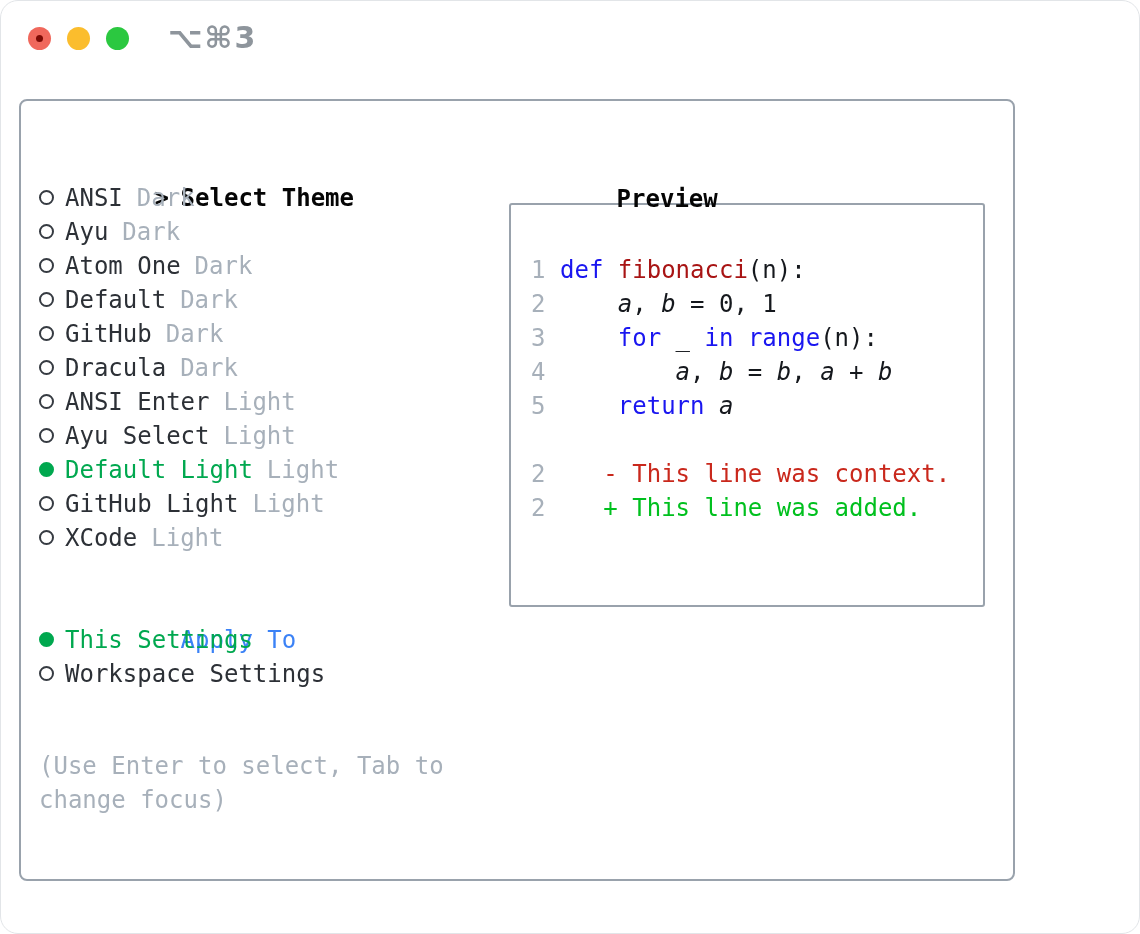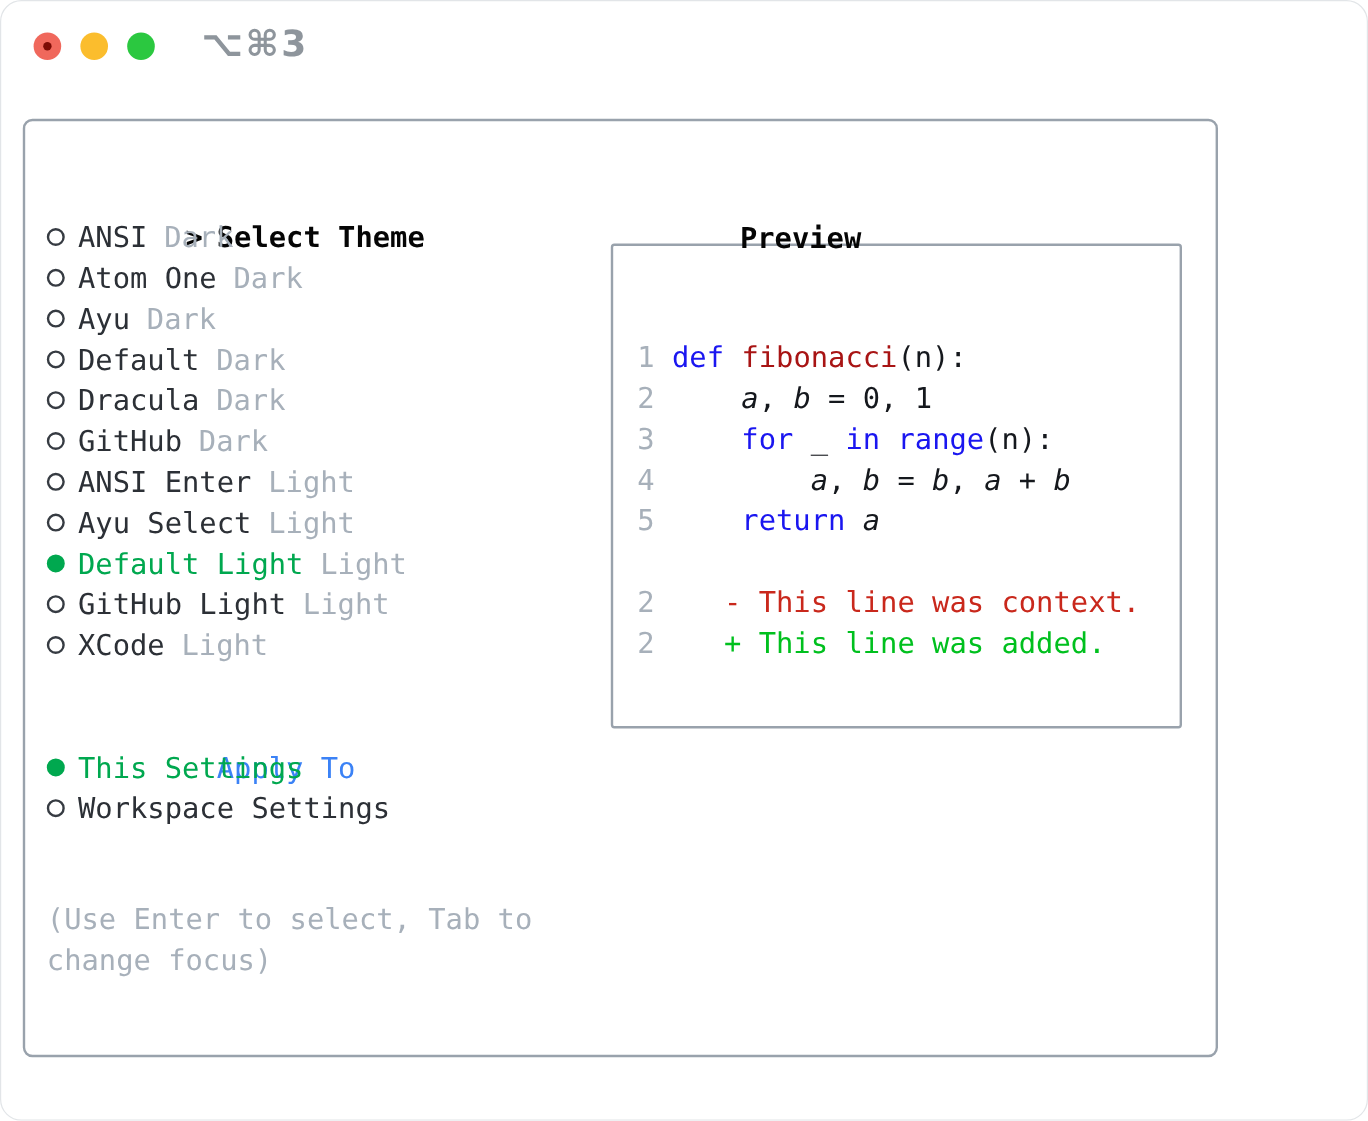--- a/index.html
+++ b/index.html
@@ -37,21 +37,21 @@
   .h2 { color: #3b82f6; }
   .row.sel .iname, .row.sel .ilabel { color: var(--accent-green); }
   .variant { color: var(--muted-gray); margin-left: 14px; text-align: center; }
   .opt { cursor: pointer; }
   .help { color: var(--muted-gray); margin-top: 24px; }
 
   
   .right-col { position: absolute; left: 480px; top: 47px; font-size: 24px; }
   .pbox { margin: 21px 0 0 8px; width: 476px; height: 404px;
           border: 2px solid var(--border-gray); border-radius: 3px;
-          padding: 76px 0 0 20px; background: #fff; }
+          padding: 48px 0 0 20px; background: #fff; }
   .crow { height: 34px; line-height: 34px; white-space: pre; font-size: 24px; }
   .lnum { display: inline-block; width: 29px; color: var(--line-number-gray); }
   .keyword  { color: var(--keyword-blue); }
   .function { color: var(--function-red); }
   .plain    { color: #15181d; }
   .variable { color: #15181d; font-style: italic; }
   .context  { color: var(--context-gray); }
   .deleted  { color: var(--deleted-red); }
   .added    { color: var(--added-green); }
 </style>
@@ -71,25 +71,25 @@
 
   <div class="panel">
 
     <div class="left-col">
       <div class="row">
         <span class="slot caret">&gt;</span><span class="h">Select Theme</span>
       </div>
 
       <div id="theme-list">
           <div class="row opt"><span class="slot"><span class="circle"></span></span><span class="iname">ANSI</span><span class="variant">Dark</span></div>
+          <div class="row opt"><span class="slot"><span class="circle"></span></span><span class="iname">Ayu</span><span class="variant">Dark</span></div>
           <div class="row opt"><span class="slot"><span class="circle"></span></span><span class="iname">Atom One</span><span class="variant">Dark</span></div>
-          <div class="row opt"><span class="slot"><span class="circle"></span></span><span class="iname">Ayu</span><span class="variant">Dark</span></div>
           <div class="row opt"><span class="slot"><span class="circle"></span></span><span class="iname">Default</span><span class="variant">Dark</span></div>
+          <div class="row opt"><span class="slot"><span class="circle"></span></span><span class="iname">GitHub</span><span class="variant">Dark</span></div>
           <div class="row opt"><span class="slot"><span class="circle"></span></span><span class="iname">Dracula</span><span class="variant">Dark</span></div>
-          <div class="row opt"><span class="slot"><span class="circle"></span></span><span class="iname">GitHub</span><span class="variant">Dark</span></div>
           <div class="row opt"><span class="slot"><span class="circle"></span></span><span class="iname">ANSI Enter</span><span class="variant">Light</span></div>
           <div class="row opt"><span class="slot"><span class="circle"></span></span><span class="iname">Ayu Select</span><span class="variant">Light</span></div>
           <div class="row opt sel"><span class="slot"><span class="circle filled"></span></span><span class="iname">Default Light</span><span class="variant">Light</span></div>
           <div class="row opt"><span class="slot"><span class="circle"></span></span><span class="iname">GitHub Light</span><span class="variant">Light</span></div>
           <div class="row opt"><span class="slot"><span class="circle"></span></span><span class="iname">XCode</span><span class="variant">Light</span></div>
         </div>
 
       <div class="row"></div>
 
       <div class="row">

